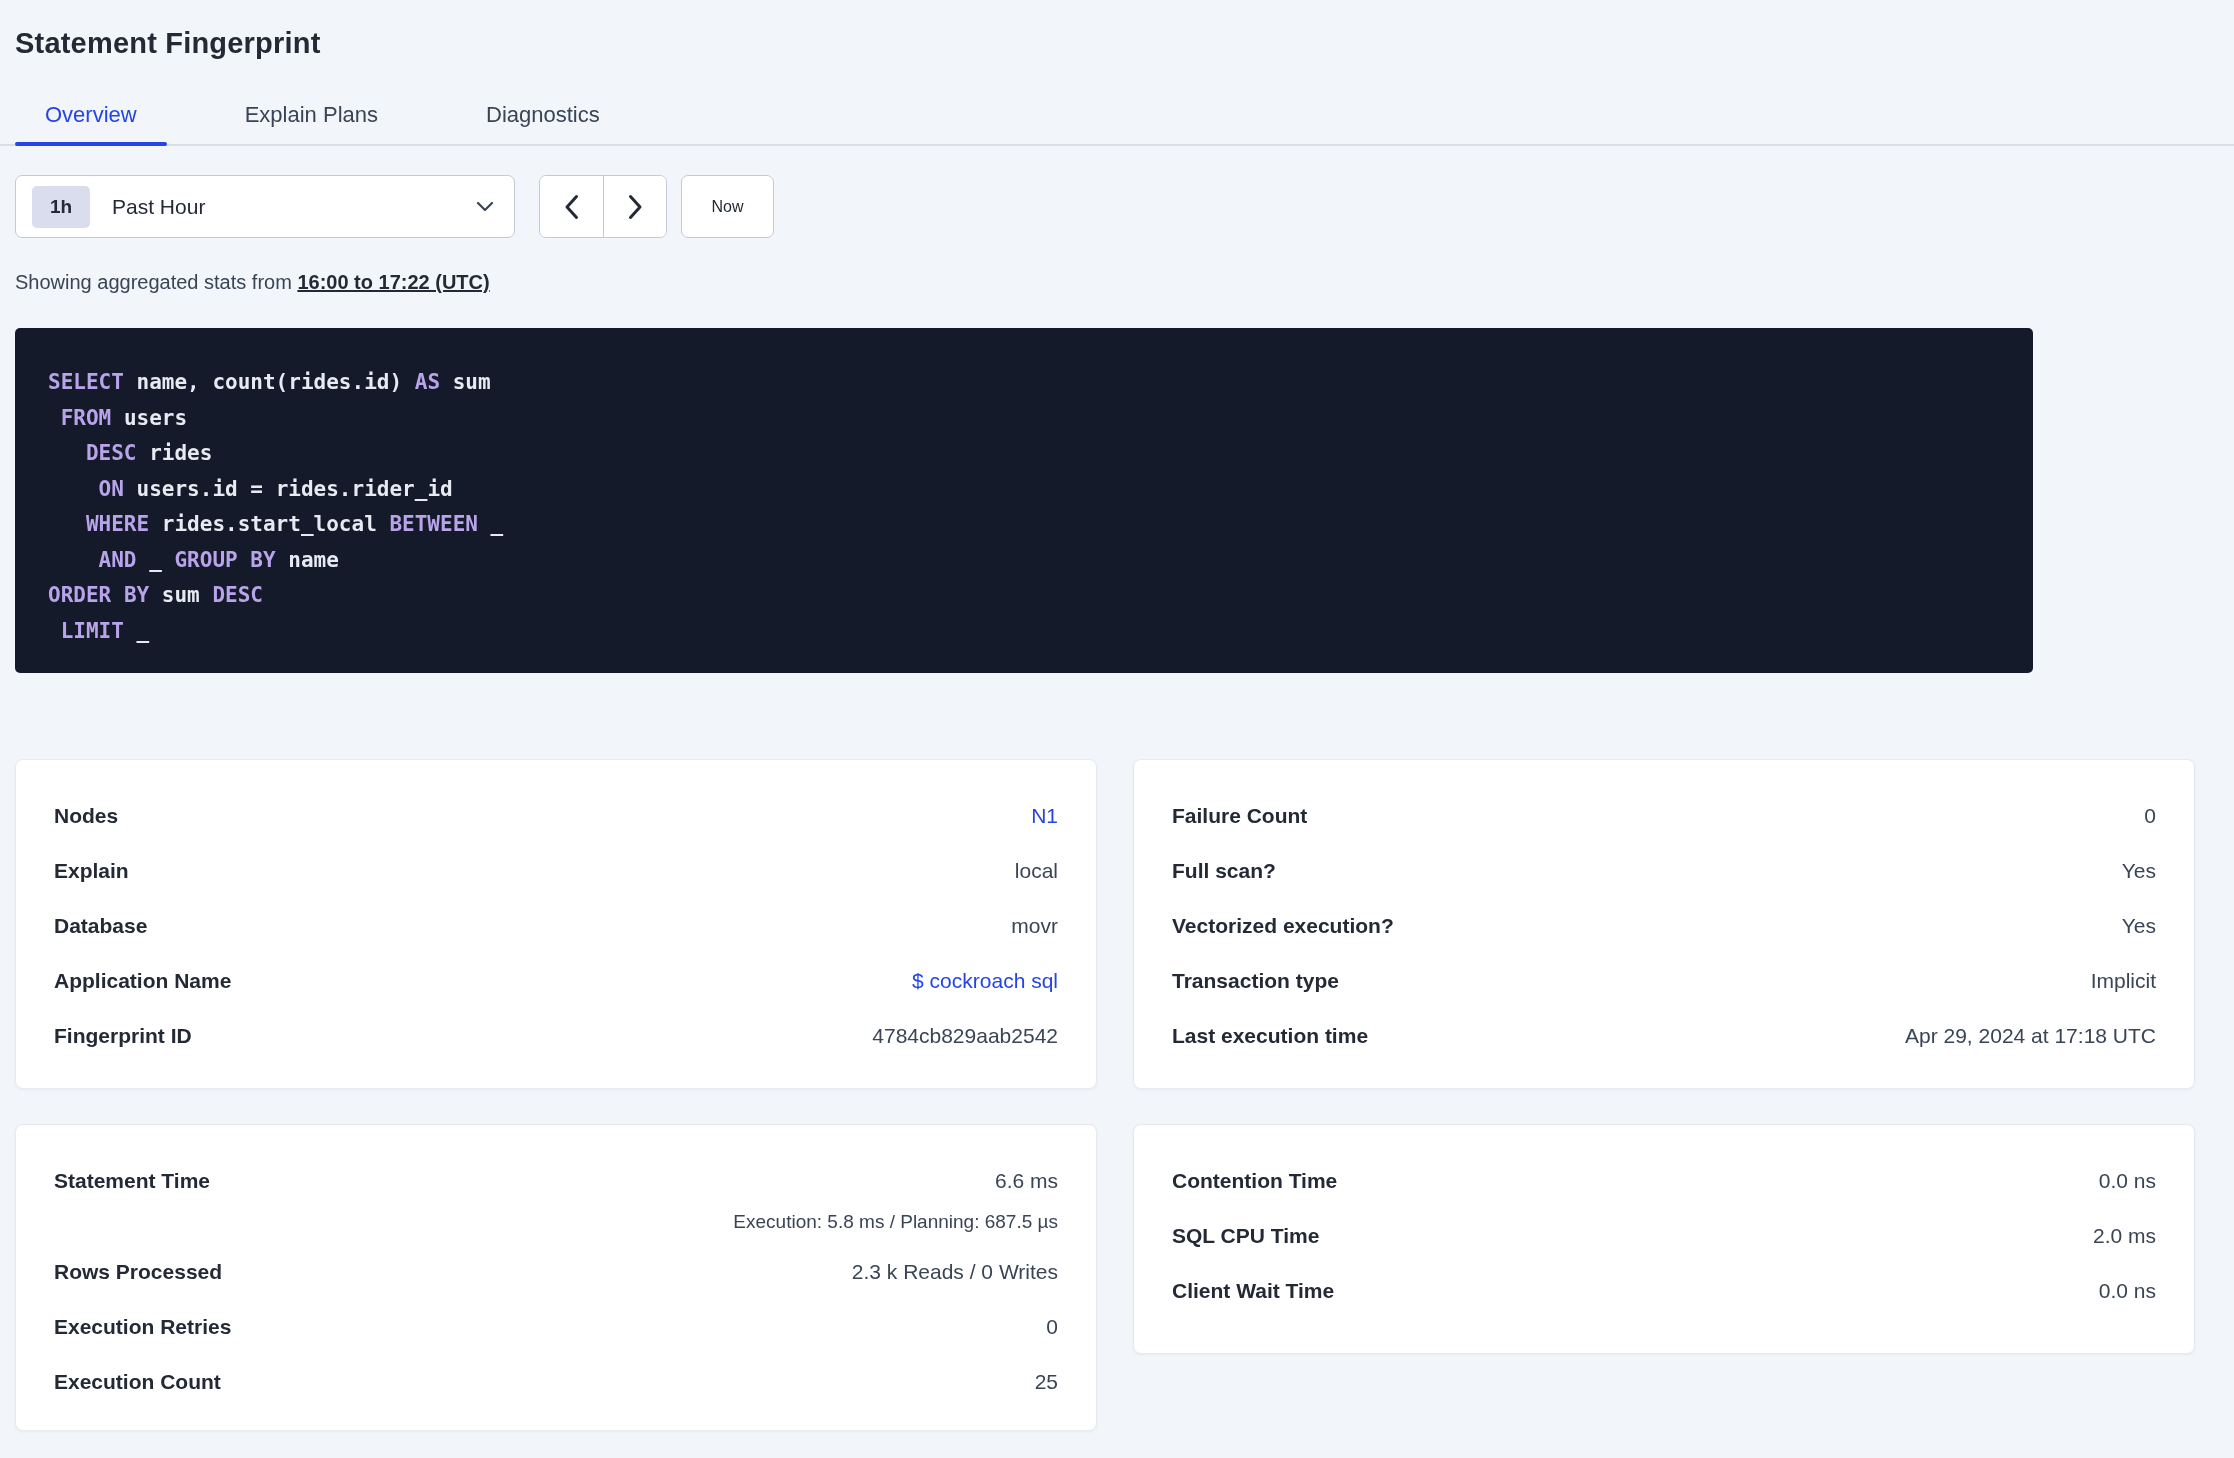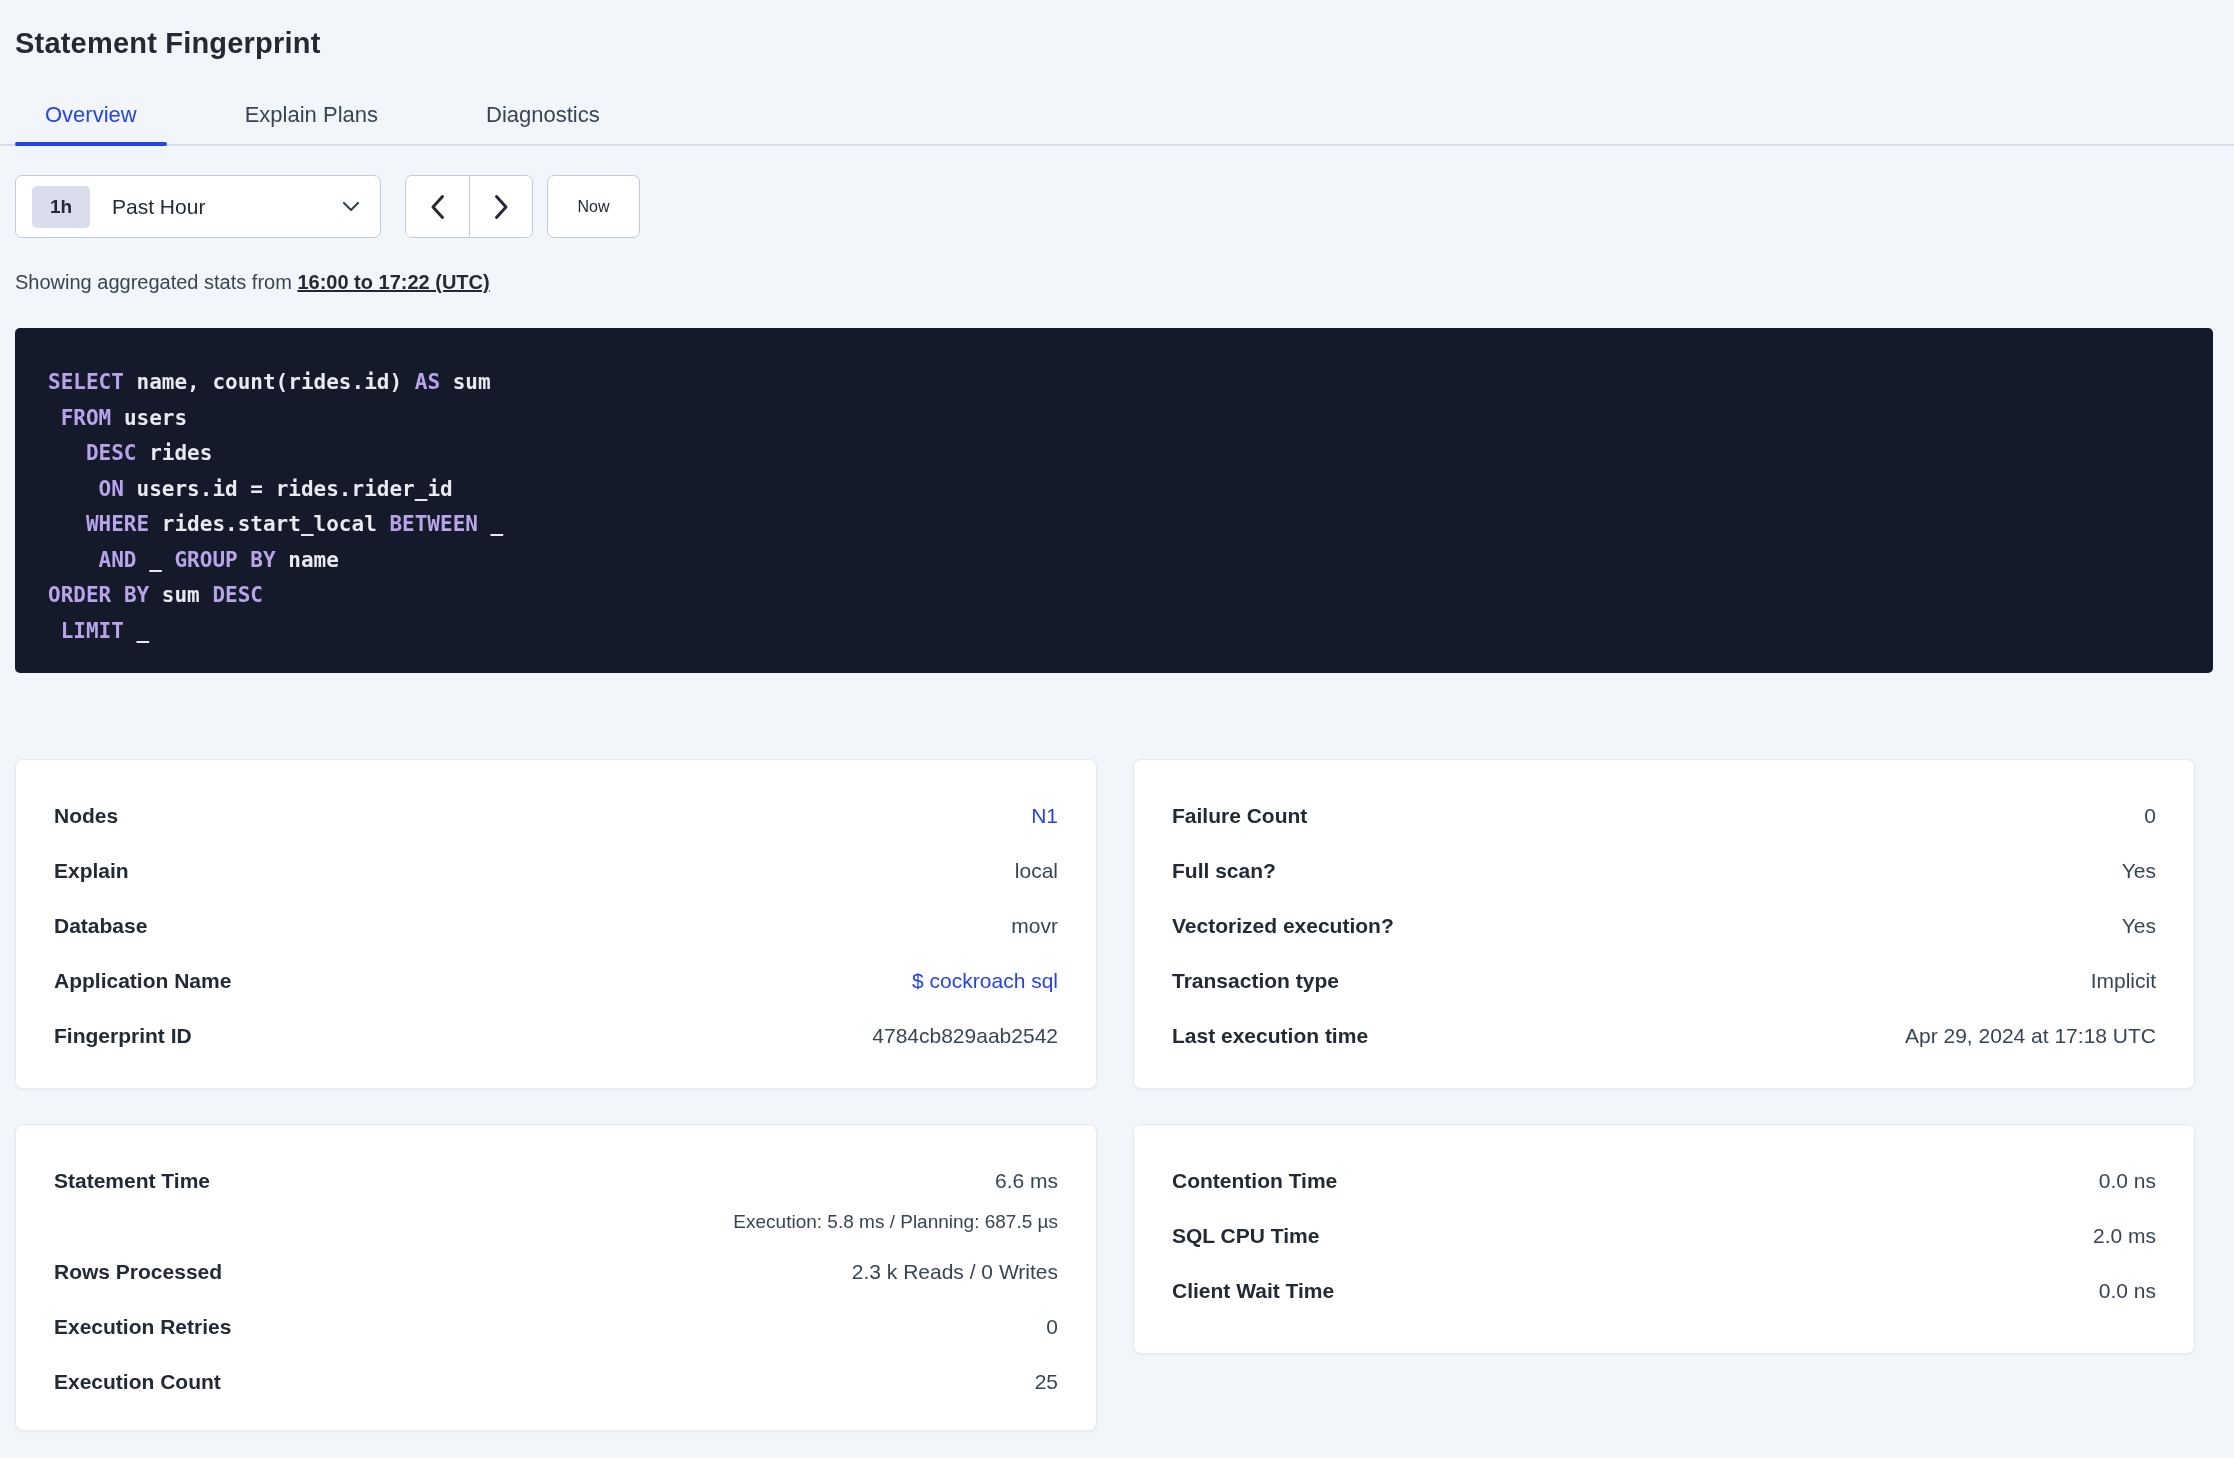--- a/index.html
+++ b/index.html
@@ -13,30 +13,30 @@
     width:2234px;height:1458px;overflow:hidden;background:var(--page-bg);
     font-family:"Liberation Sans",sans-serif;color:var(--text-primary);
   }
   .page-title{font-size:29px;font-weight:700;line-height:42px;margin:22px 0 0 15px;letter-spacing:.2px;}
   .tabs-bar{position:relative;margin-top:28px;padding-left:15px;border-bottom:2px solid var(--divider);display:flex;}
   .tab{padding:10px 30px 16px;font-size:22px;color:var(--text-secondary);margin-right:48px;position:relative;cursor:pointer;}
   .tab.active{color:var(--accent);}
   .tab.active::after{content:"";position:absolute;left:0;right:0;bottom:-2px;height:4px;background:var(--accent);border-radius:2px;}
   .content{padding-left:15px;}
   .controls{display:flex;margin-top:29px;height:63px;align-items:stretch;}
-  .time-picker{width:366px;background:var(--card-bg);border:1px solid var(--control-border);border-radius:7px;display:flex;align-items:center;padding:0 20px 0 16px;cursor:pointer;}
+  .time-picker{width:500px;background:var(--card-bg);border:1px solid var(--control-border);border-radius:7px;display:flex;align-items:center;padding:0 20px 0 16px;cursor:pointer;}
   .range-badge{background:var(--badge-bg);border-radius:5px;width:58px;height:42px;display:flex;align-items:center;justify-content:center;font-weight:700;font-size:19px;color:var(--text-primary);}
   .range-label{margin-left:22px;font-size:21px;color:var(--text-primary);flex:1;}
   .nav-group{display:flex;margin-left:24px;border:1px solid var(--control-border);border-radius:7px;background:var(--card-bg);overflow:hidden;}
   .nav-btn{width:63px;display:flex;align-items:center;justify-content:center;cursor:pointer;background:var(--card-bg);border:none;}
   .nav-btn + .nav-btn{border-left:1px solid var(--control-border);}
   .now-btn{margin-left:14px;width:93px;border:1px solid var(--control-border);border-radius:7px;background:var(--card-bg);font-size:16px;display:flex;align-items:center;justify-content:center;cursor:pointer;color:var(--text-primary);font-family:inherit;}
   .stats-line{margin-top:33px;font-size:20px;color:var(--text-secondary);}
   .stats-line b{color:var(--text-primary);font-weight:700;text-decoration:underline;}
-  .sql-box{margin-top:34px;width:2198px;height:345px;background:var(--sql-bg);border-radius:5px;padding:37px 30px 0 33px;font-family:"DejaVu Sans Mono",monospace;font-size:21px;line-height:35.5px;font-weight:600;color:var(--sql-text);overflow:hidden;}
+  .sql-box{margin-top:34px;width:2018px;height:345px;background:var(--sql-bg);border-radius:5px;padding:37px 30px 0 33px;font-family:"DejaVu Sans Mono",monospace;font-size:21px;line-height:35.5px;font-weight:600;color:var(--sql-text);overflow:hidden;}
   .sql-line{white-space:pre;}
   .sql-line .kw{color:var(--sql-keyword);}
   .cards-row{display:flex;align-items:flex-start;}
   .cards-row.top{margin-top:86px;}
   .cards-row.bottom{margin-top:35px;}
   .card{background:var(--card-bg);border:1px solid var(--card-border);border-radius:8px;padding:28px 38px 0;box-shadow:0 1px 3px rgba(30,40,60,.05);}
   .card.left{width:1082px;}
   .card.right{width:1062px;margin-left:36px;}
   .card.h330{height:330px;}
   .card.h307{height:307px;}

